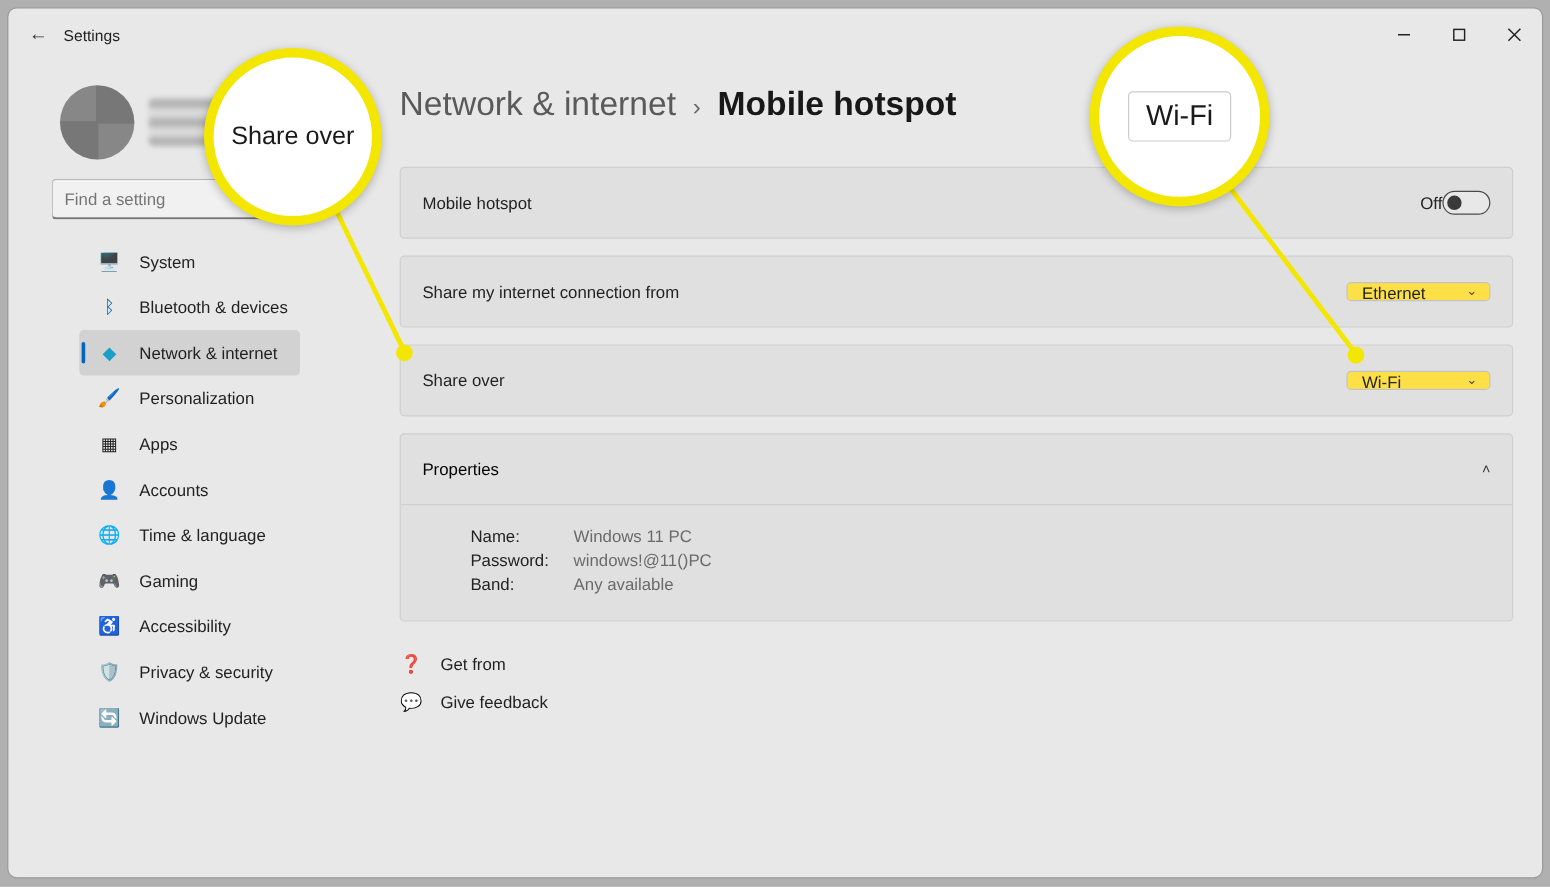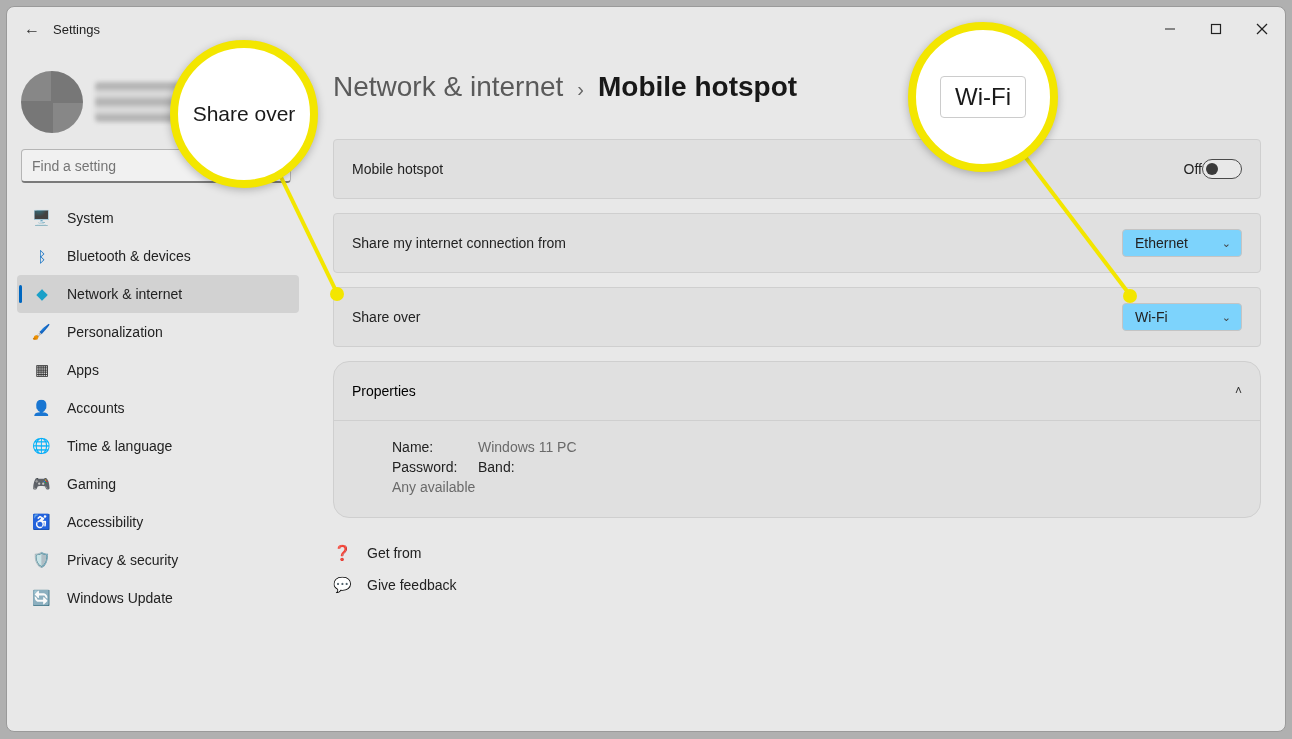--- a/index.html
+++ b/index.html
@@ -50,20 +50,21 @@
     display:flex;
     overflow:hidden;
   }
 
   
   .sidebar {
     width: 300px;
     padding: 16px 8px 0 10px;
     display:flex;
     flex-direction: column;
+    align-items: center;
   }
   .user-row {
     display:flex; align-items:center;
     padding: 4px 6px 12px 4px;
   }
   .avatar {
     width: 62px; height: 62px;
     background: #777;
     border-radius: 50%;
     margin-right: 12px;
@@ -168,35 +169,35 @@
   .toggle::after {
     content:"";
     position:absolute; left:3px; top:3px;
     width:12px; height:12px; border-radius:50%;
     background:#3a3a3a;
   }
   .toggle-off-text { font-size:14px; color:#222; }
 
   .dropdown {
     min-width: 120px;
-    height: 28px;
-    background:#7dd3fc;
+    height: 16px;
+    background:#fde047;
     border:1px solid #c4c4c4;
     border-radius:4px;
-    display:flex; align-items:center; justify-content:space-between;
+    display:flex; align-items:flex-start; justify-content:space-between;
     padding: 0 10px 0 12px;
     font-size:14px;
     color:#222;
   }
   .dropdown .chev { font-size:11px; color:#444; }
 
   .props {
     background:#e0e0e0;
     border:1px solid #cfcfcf;
-    border-radius:16px;
+    border-radius:4px;
     margin-top:14px;
   }
   .props-header {
     display:flex; align-items:center;
     height: 58px;
     padding: 0 18px;
     font-size:14px;
   }
   .props-header .exp { margin-left:auto; font-size:12px; color:#333; }
   .props-body {
@@ -389,20 +390,21 @@
       <div class="props">
         <div class="props-header">
           <span>Properties</span>
           <span class="exp">˄</span>
         </div>
         <div class="props-body">
           <div class="kv">
             <div class="k">Name:</div>
             <div class="v">Windows 11 PC</div>
             <div class="k">Password:</div>
+            <div class="v">windows!@11()PC</div>
             <div class="k">Band:</div>
             <div class="v">Any available</div>
           </div>
         </div>
       </div>
 
       <div class="links">
         <div class="lnk">
           <span class="ic">❓</span>
           <span>Get from</span>

